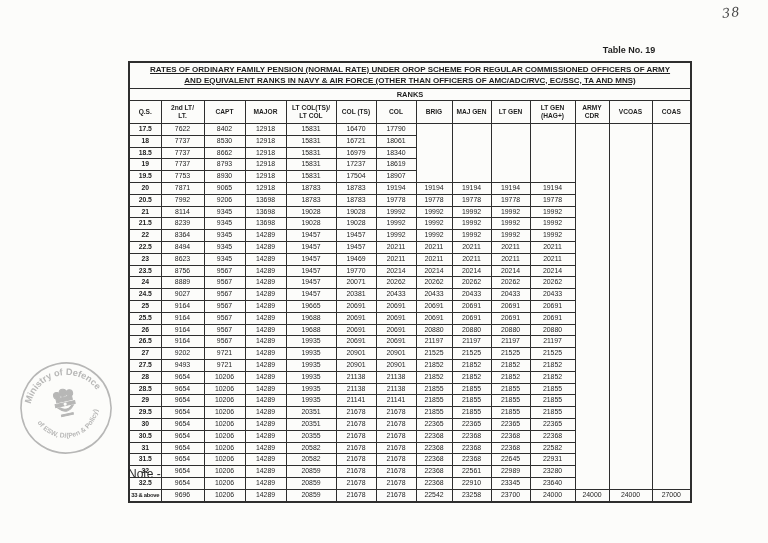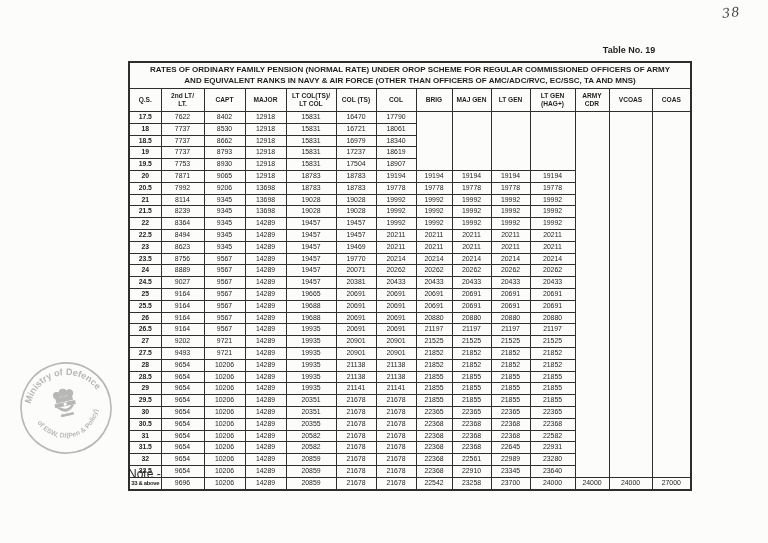--- a/index.html
+++ b/index.html
@@ -21,21 +21,21 @@
   table.pension{
     position:absolute;left:128px;top:61px;width:563px;
     border-collapse:collapse;table-layout:fixed;
     border:2px solid var(--border,#2e2e2e);
   }
   table.pension td, table.pension th{
     border:1px solid var(--border,#2e2e2e);
     text-align:center;vertical-align:middle;
     padding:0;overflow:hidden;white-space:nowrap;
   }
-  .title-cell{height:25px;font-weight:bold;font-size:8px;line-height:10.5px;}
+  .title-cell{height:25px;font-weight:bold;font-size:8px;line-height:10.5px;text-decoration:underline;}
   .ranks-cell{height:11px;line-height:10px;font-weight:bold;font-size:7.5px;}
   tr.header-row th{height:22px;font-weight:bold;font-size:6.6px;line-height:7.6px;}
   tbody td{height:10.8px;line-height:10.6px;font-size:6.9px;color:#242424;}
   tbody td.qs{font-weight:bold;font-size:6.8px;}
   tbody tr:last-child td.qs{font-size:5.9px;letter-spacing:-0.3px;}
   tbody td.empty{border-top:none;border-bottom:none;}
   .note{
     position:absolute;left:128px;top:470px;width:580px;
     font-size:12px;line-height:9.5px;display:flex;color:#2a2a2a;
   }
@@ -74,20 +74,23 @@
       <col style="width:43px">
         <col style="width:39px">
     </colgroup>
     <thead>
       <tr>
         <td class="title-cell" colspan="14">
           <div>RATES OF ORDINARY FAMILY PENSION (NORMAL RATE) UNDER OROP SCHEME FOR REGULAR COMMISSIONED OFFICERS OF ARMY</div>
           <div>AND EQUIVALENT RANKS IN NAVY &amp; AIR FORCE (OTHER THAN OFFICERS OF AMC/ADC/RVC, EC/SSC, TA AND MNS)</div>
         </td>
       </tr>
+      <tr>
+        <td class="ranks-cell" colspan="14">RANKS</td>
+      </tr>
       <tr class="header-row">
           <th>
             <div>Q.S.</div>
           </th>
           <th>
             <div>2nd LT/</div>
             <div>LT.</div>
           </th>
           <th>
             <div>CAPT</div>

